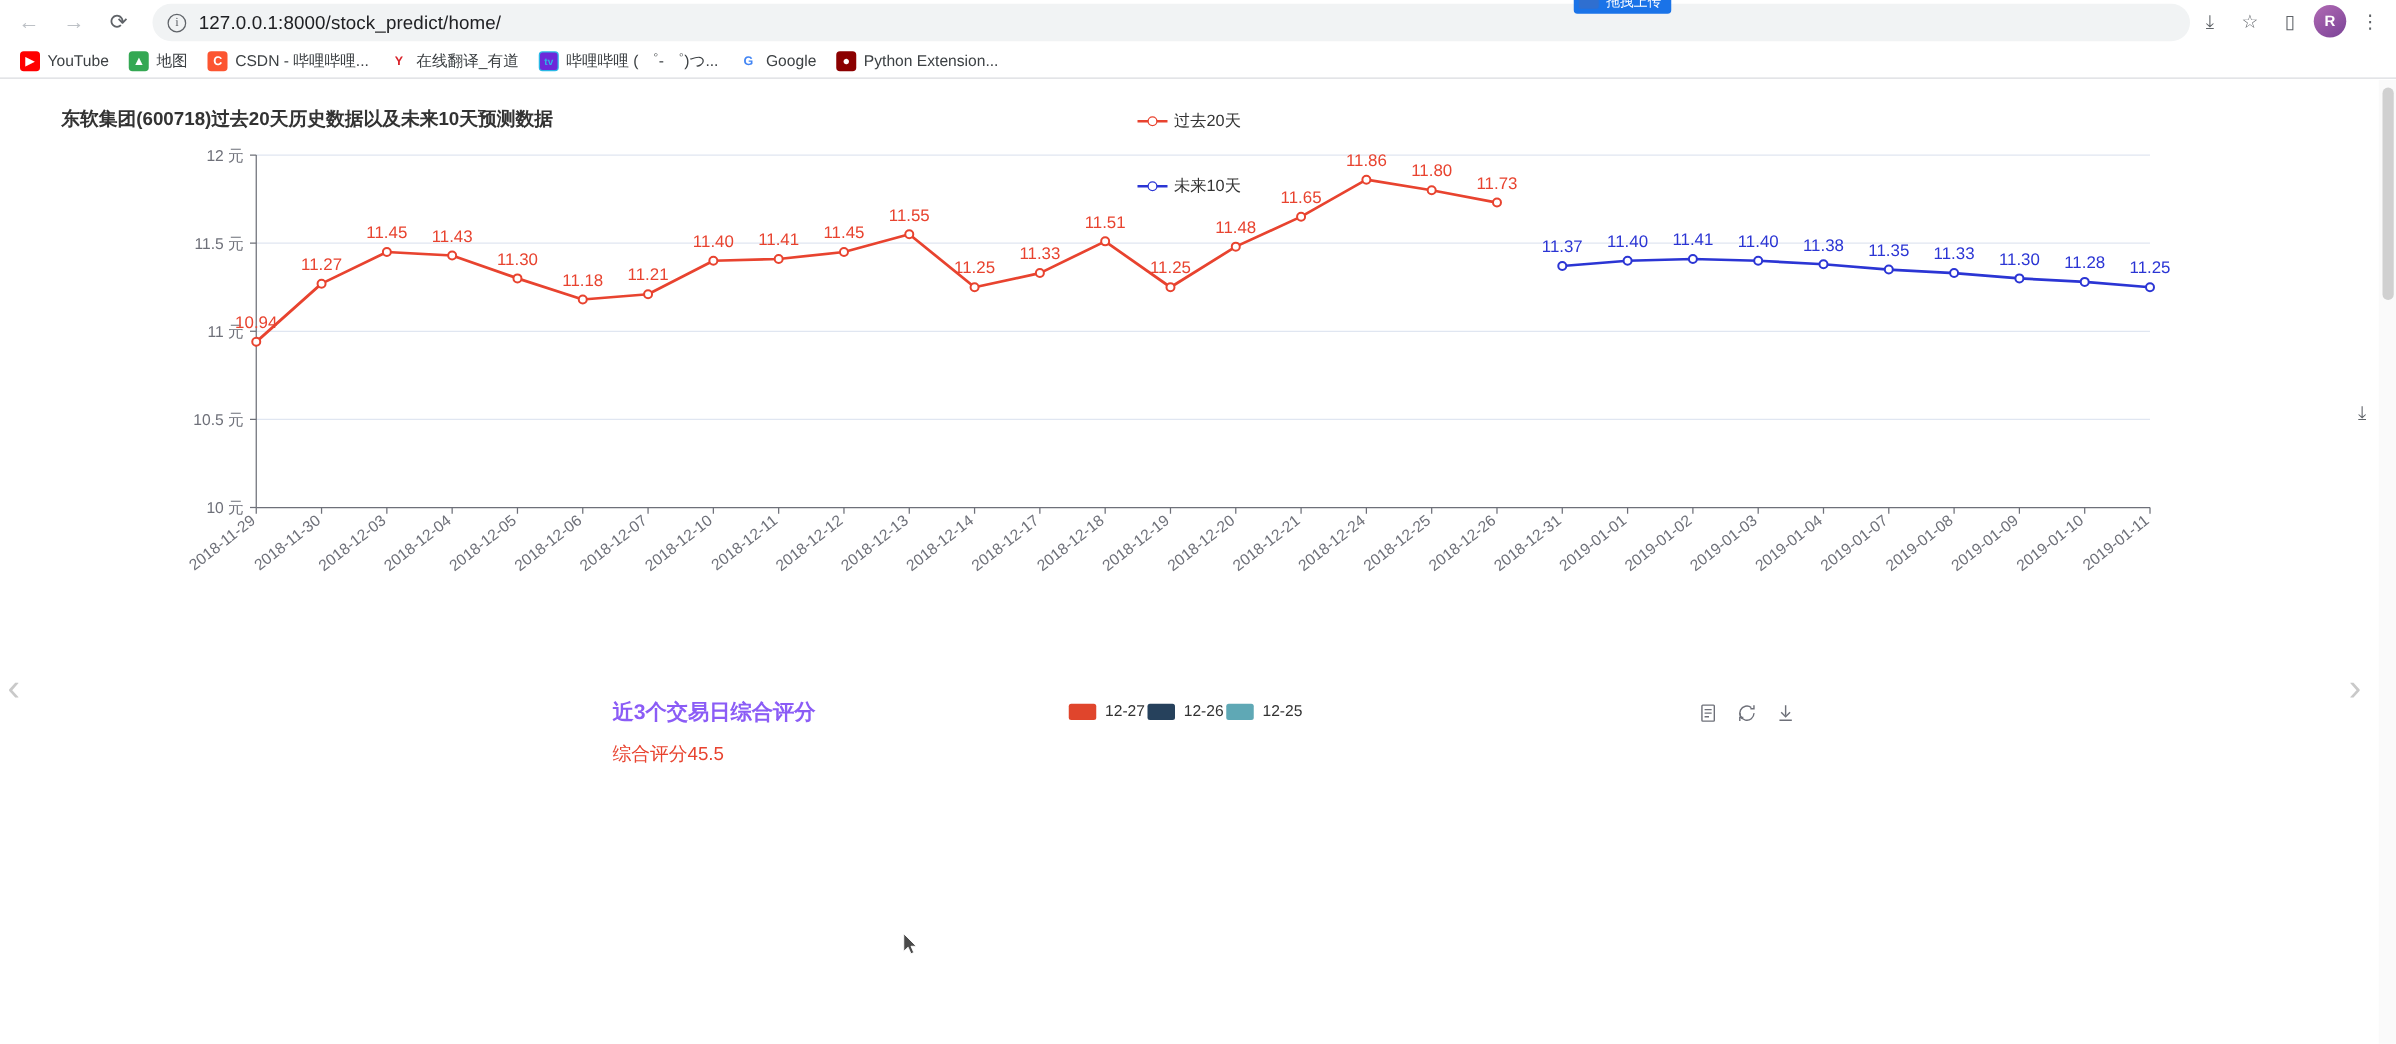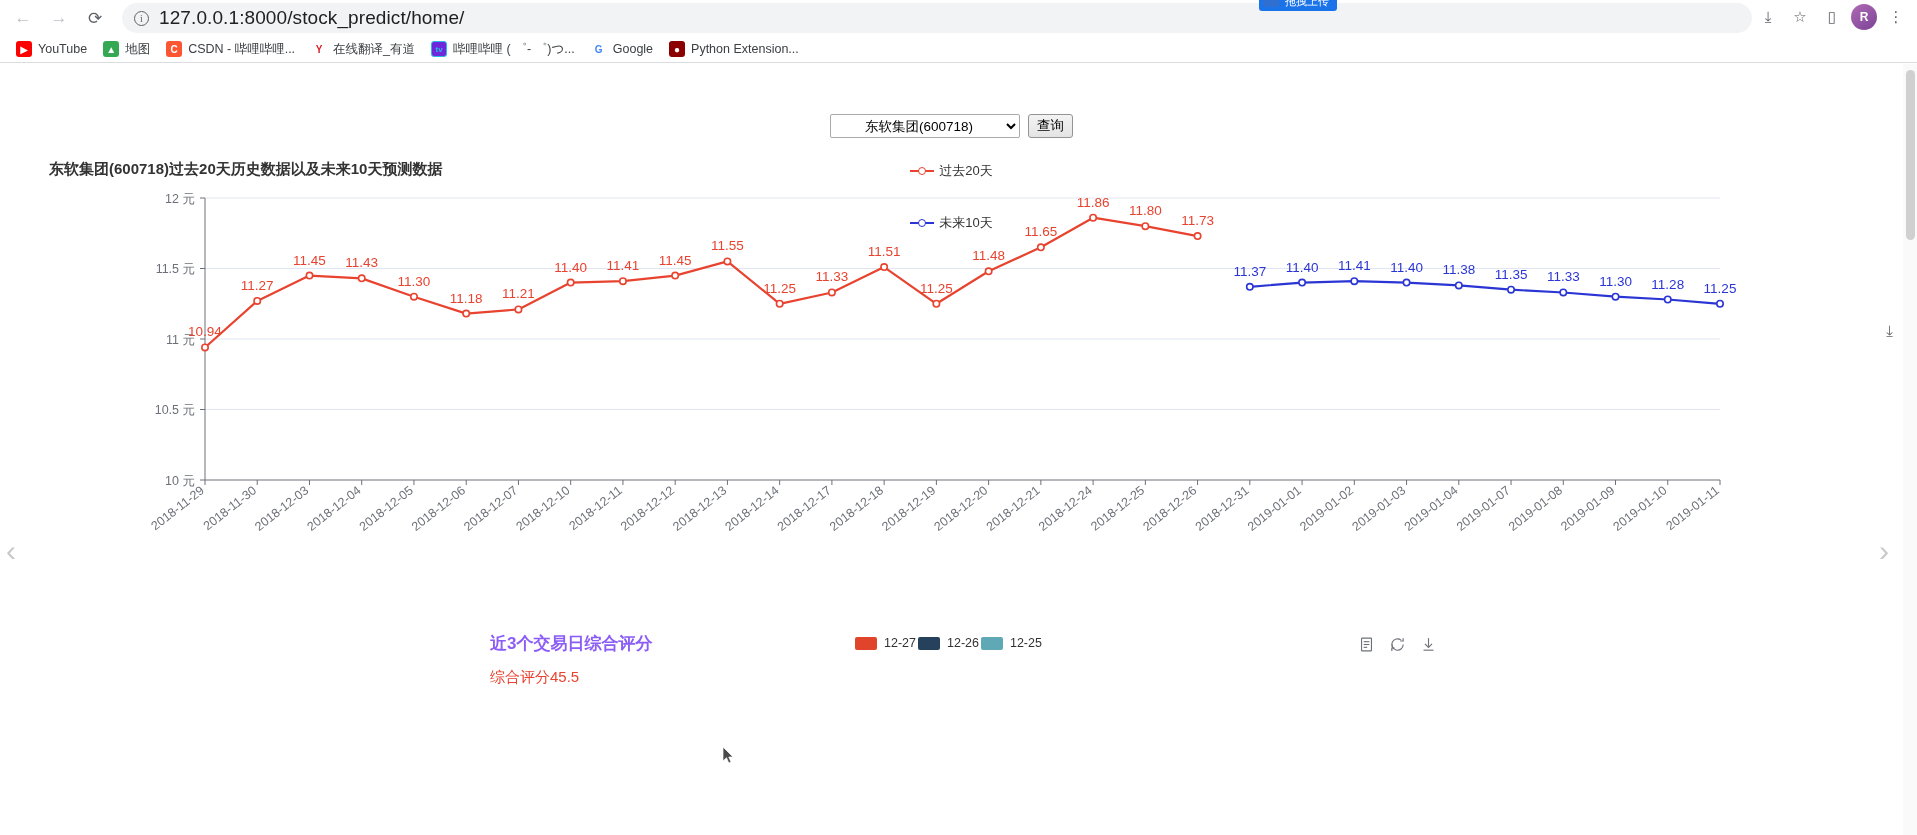--- a/index.html
+++ b/index.html
@@ -25,21 +25,21 @@
   .omnibox {
     margin-left:10px; flex:0 0 auto; width:1630px; height:30px;
     background:#f1f3f4; border-radius:15px; display:flex; align-items:center;
     padding:0 12px; gap:10px;
   }
   .omni-info {
     width:15px; height:15px; border:1.4px solid #5f6368; border-radius:50%;
     display:flex; align-items:center; justify-content:center;
     font-size:10px; color:#5f6368; font-family:"Liberation Serif",serif;
   }
-  .omni-url { font-size:19px; color:#202124; letter-spacing:.1px; }
+  .omni-url { font-size:15px; color:#202124; letter-spacing:.1px; }
   .toolbar-right {
     position:absolute; right:6px; top:2px; display:flex; align-items:center; gap:2px;
   }
   .tb-ico {
     width:30px; height:30px; display:flex; align-items:center; justify-content:center;
     color:#5f6368; font-size:15px; cursor:pointer;
   }
   .profile-av {
     width:26px; height:26px; border-radius:50%;
     background:linear-gradient(145deg,#b06ab3,#7b4397);
@@ -207,24 +207,20 @@
   </div>
   <div class="bm">
     <span class="bm-ico" style="background:#8b0000;">●</span>
     <span class="bm-label">Python Extension...</span>
   </div>
 </div>
 
 <div class="page">
 
 
-  <div class="query-row">
-    <select class="stock-select"><option>东软集团(600718)</option></select>
-    <button class="query-btn">查询</button>
-  </div>
 
   <div class="chart-wrap">
     <div class="chart-title">东软集团(600718)过去20天历史数据以及未来10天预测数据</div>
     <div class="chart-legend">
       <div class="lg-item lg-past">
         <span class="lg-mark"></span>
         <span>过去20天</span>
       </div>
       <div class="lg-item lg-fut">
         <span class="lg-mark"></span>

